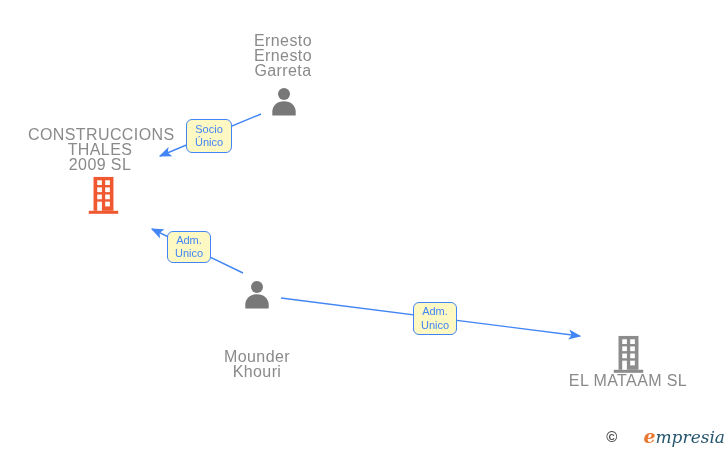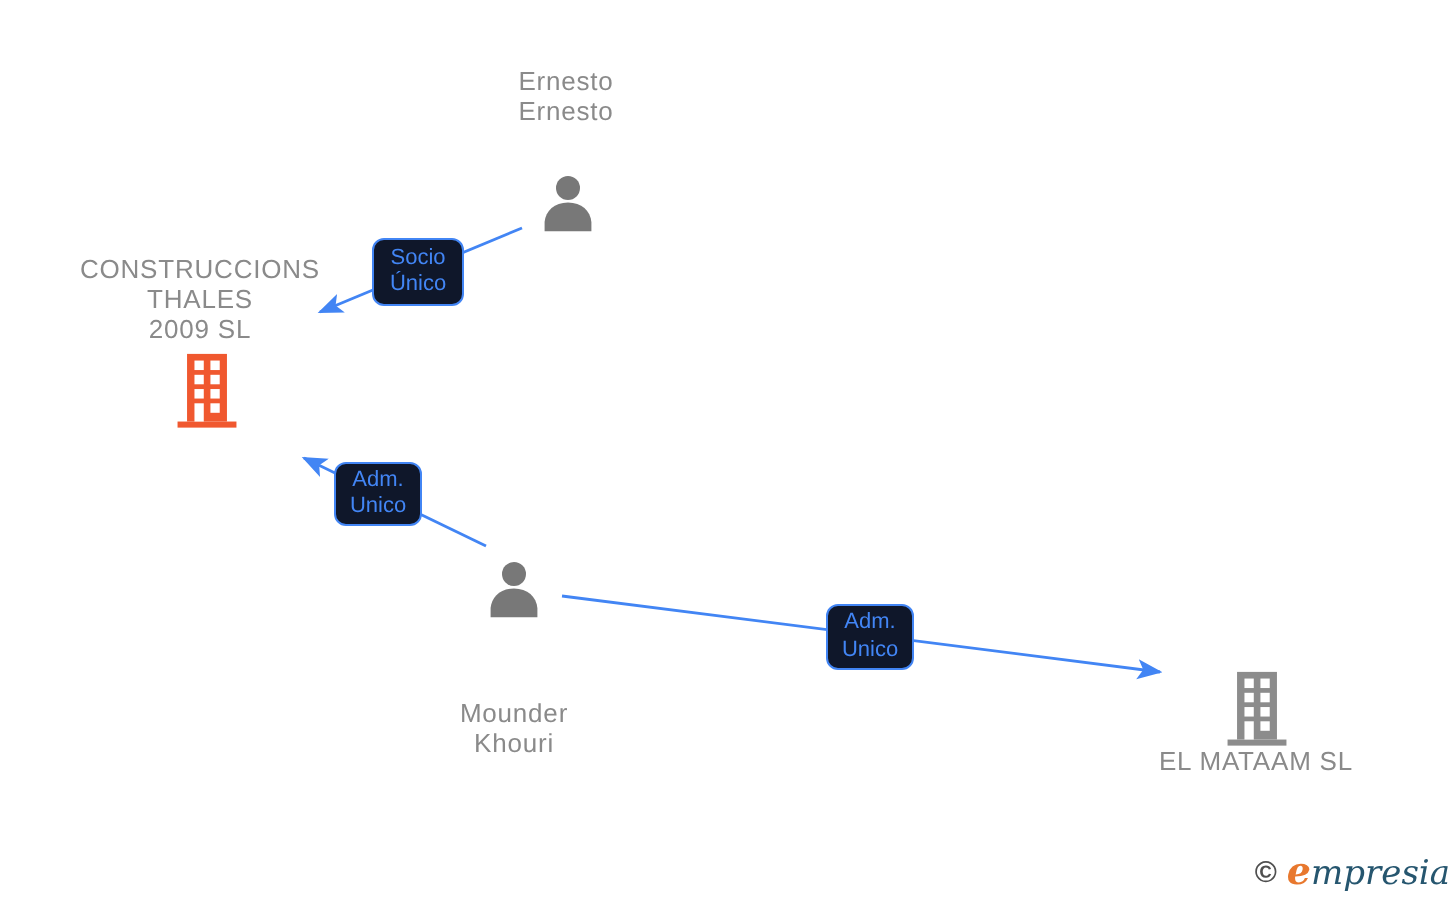--- a/index.html
+++ b/index.html
@@ -6,41 +6,41 @@
   .canvas{
     position:relative;
     width:728px;height:450px;
     background:#ffffff;
     font-family:"Liberation Sans", sans-serif;
     overflow:hidden;
   }
   .edges-svg{position:absolute;left:0;top:0;z-index:1;}
   .node{position:absolute;z-index:2;text-align:center;cursor:pointer;}
   .node-label{
-    color:#8a8a8a;font-size:13px;line-height:15px;letter-spacing:0.4px;
+    color:#8a8a8a;font-size:16px;line-height:15px;letter-spacing:0.4px;
     text-align:center;
   }
   .node-icon{display:block;margin:0 auto;}
   .person-icon svg{fill:#787878;}
   .building-orange svg{fill:#f0582f;}
   .building-gray svg{fill:#8c8c8c;}
   .edge-label{
     position:absolute;z-index:3;
-    background:#0f172a;
+    background:#fef9c3;
     border:1.5px solid #4285f4;border-radius:6px;
     color:#4285f4;font-size:11px;line-height:13.5px;
     display:flex;flex-direction:column;align-items:center;justify-content:center;
     box-sizing:border-box;
   }
   .logo{
     position:absolute;right:3px;bottom:3px;z-index:2;
     display:flex;align-items:center;gap:5px;
   }
   .logo .copy{color:#4f4f4f;font-size:15px;font-weight:bold;line-height:18px;}
-  .logo .brand{font-family:"DejaVu Serif", serif;font-style:italic;font-size:17px;line-height:20px;}
+  .logo .brand{font-family:"DejaVu Serif", serif;font-style:italic;font-size:17px;line-height:20px;margin-left:21px;}
   .logo .brand .first{color:#e8782e;font-weight:bold;font-size:19px;}
   .logo .brand .rest{color:#26566f;}
   
   #lbl-ernesto{left:233px;top:33px;width:100px;}
   #icon-ernesto{left:269px;top:87px;}
   #lbl-construccions{left:28px;top:127px;width:144px;}
   #icon-construccions{left:87px;top:176px;}
   #lbl-mounder{left:207px;top:313px;width:100px;margin-top:36px;}
   #icon-mounder{left:242px;top:280px;}
   #lbl-elmataam{left:566px;top:373px;width:124px;}
@@ -61,20 +61,21 @@
       </marker>
     </defs>
     <line x1="261" y1="114" x2="160" y2="156" stroke="#4285f4" stroke-width="1.4" marker-end="url(#arrowBlue)"></line>
     <line x1="243" y1="273" x2="152" y2="229" stroke="#4285f4" stroke-width="1.4" marker-end="url(#arrowBlue)"></line>
     <line x1="281" y1="298" x2="580" y2="336" stroke="#4285f4" stroke-width="1.4" marker-end="url(#arrowBlue)"></line>
   </svg>
 
   <div class="node node-label" id="lbl-ernesto">
     <div>Ernesto</div>
     <div>Ernesto</div>
+    <div>Garreta</div>
   </div>
   <div class="node person-icon" id="icon-ernesto">
     <svg class="node-icon" width="30" height="30" viewBox="0 0 30 30">
       <circle cx="15" cy="7" r="6"></circle>
       <path d="M15 14.2 C 8.2 14.2 3.8 18.4 3.3 24 L3.3 28.6 L26.7 28.6 L26.7 24 C26.2 18.4 21.8 14.2 15 14.2 Z"></path>
     </svg>
   </div>
 
   <div class="node node-label" id="lbl-construccions">
     <div>CONSTRUCCIONS</div>

